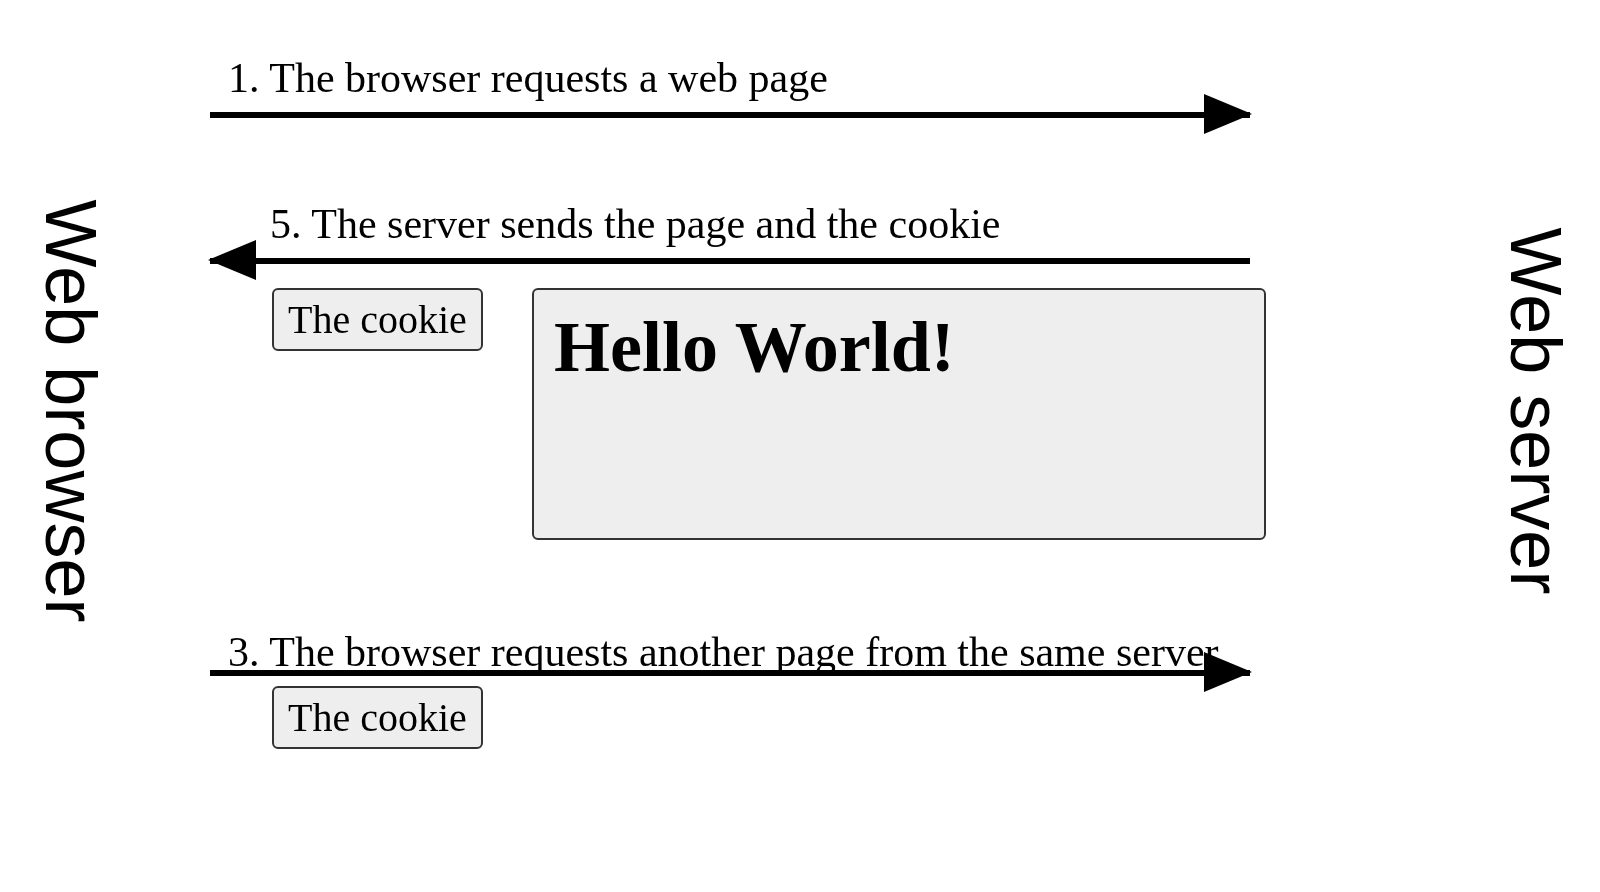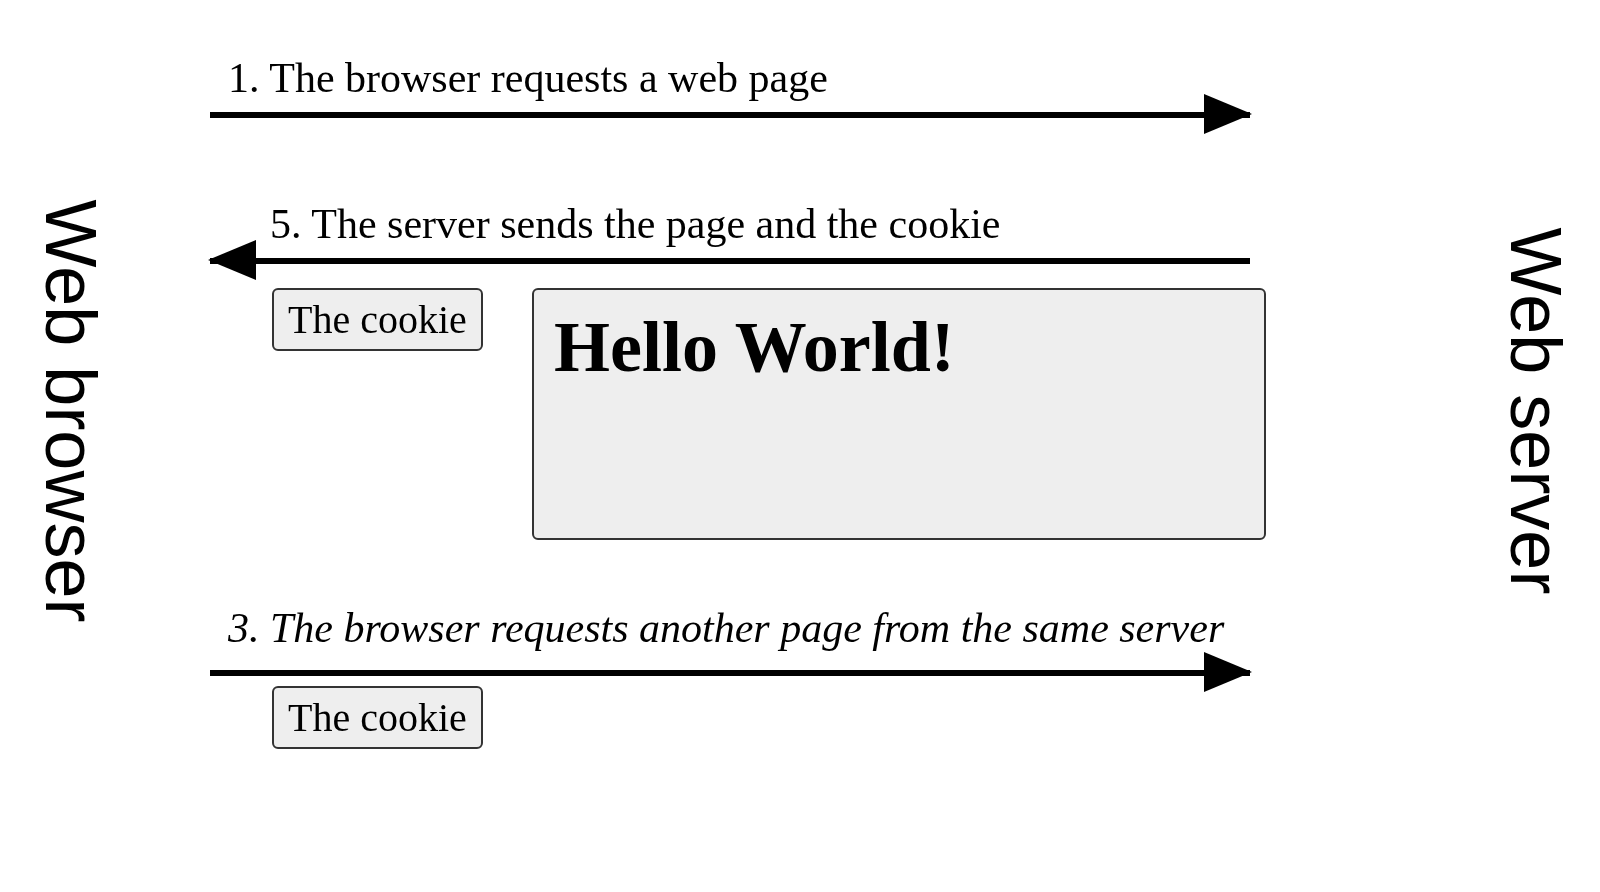--- a/index.html
+++ b/index.html
@@ -114,19 +114,19 @@
   <div class="arrow-line"></div>
   <div class="arrow-head-left"></div>
 </div>
 
 <div id="cookie-box-1" class="box">The cookie</div>
 
 <div id="page-box" class="box">
   <div class="page-title">Hello World!</div>
 </div>
 
-<div class="step-label" style="left:228px; top:604px;font-style:italic;">3. The browser requests another page from the same server</div>
+<div class="step-label" style="left:228px; top:628px;">3. The browser requests another page from the same server</div>
 <div class="arrow-wrap" style="top:652px;">
   <div class="arrow-line"></div>
   <div class="arrow-head-right"></div>
 </div>
 
 <div id="cookie-box-2" class="box">The cookie</div>
 
 </body></html>

